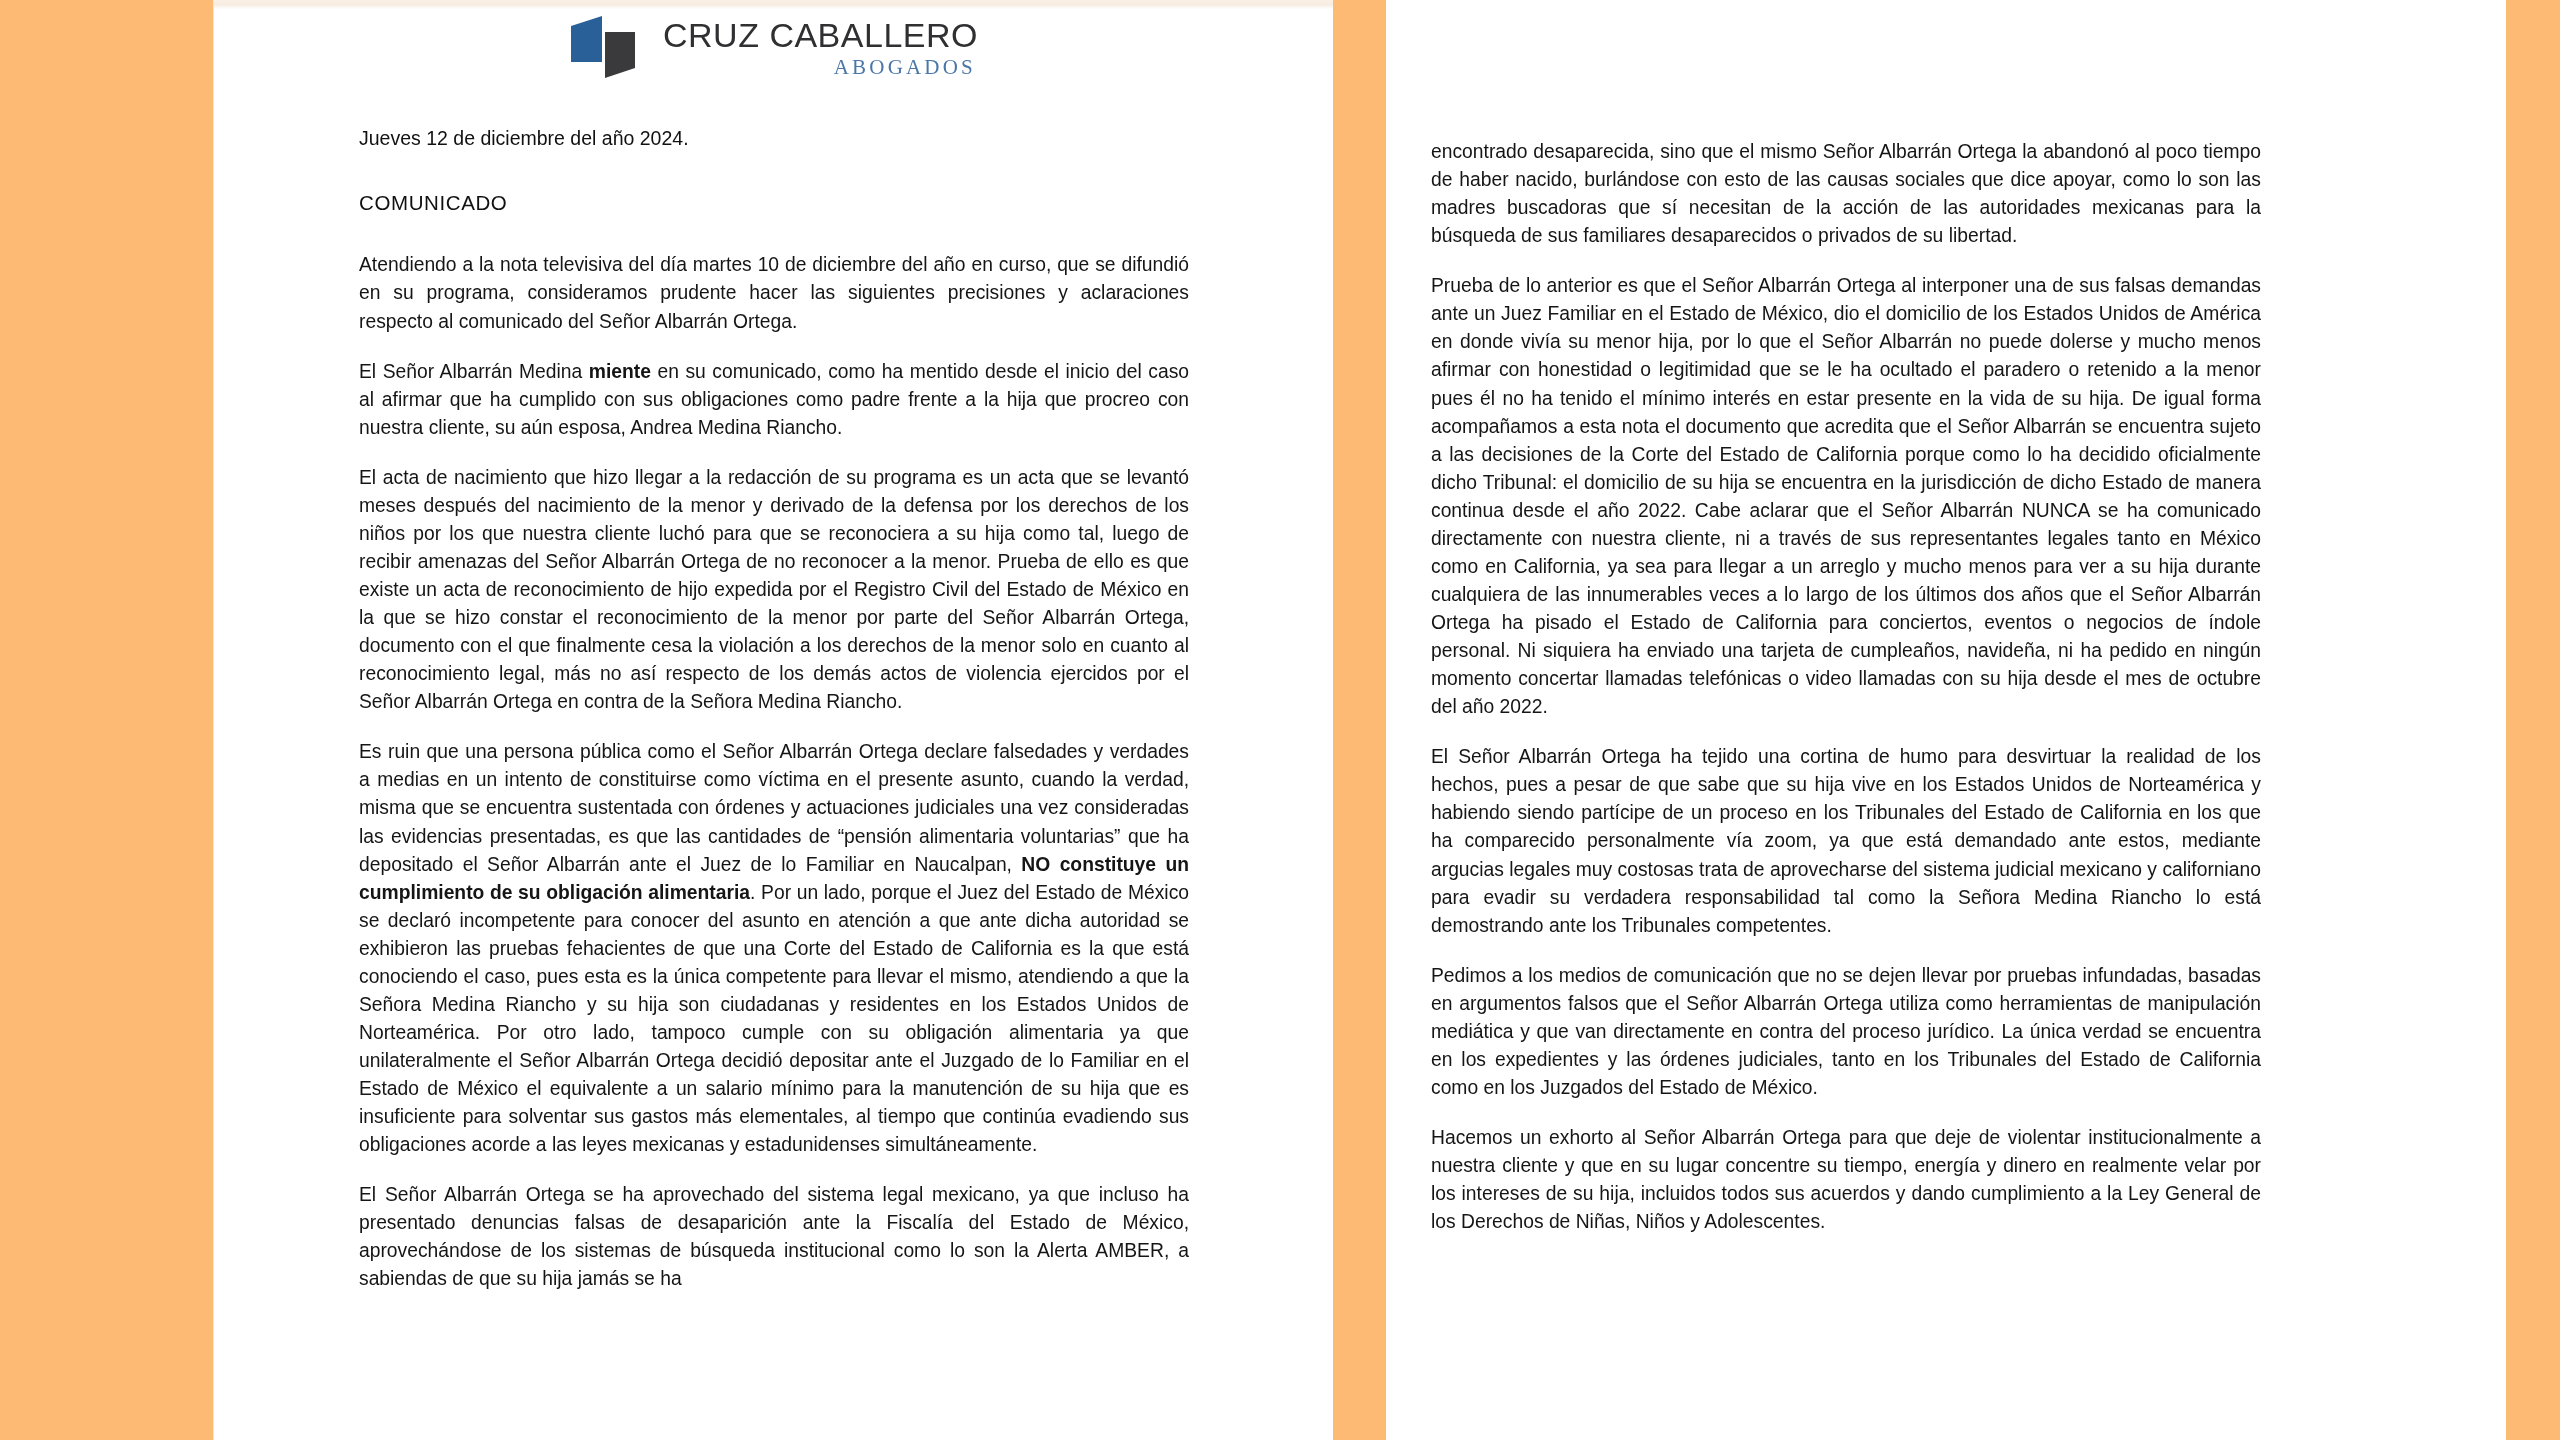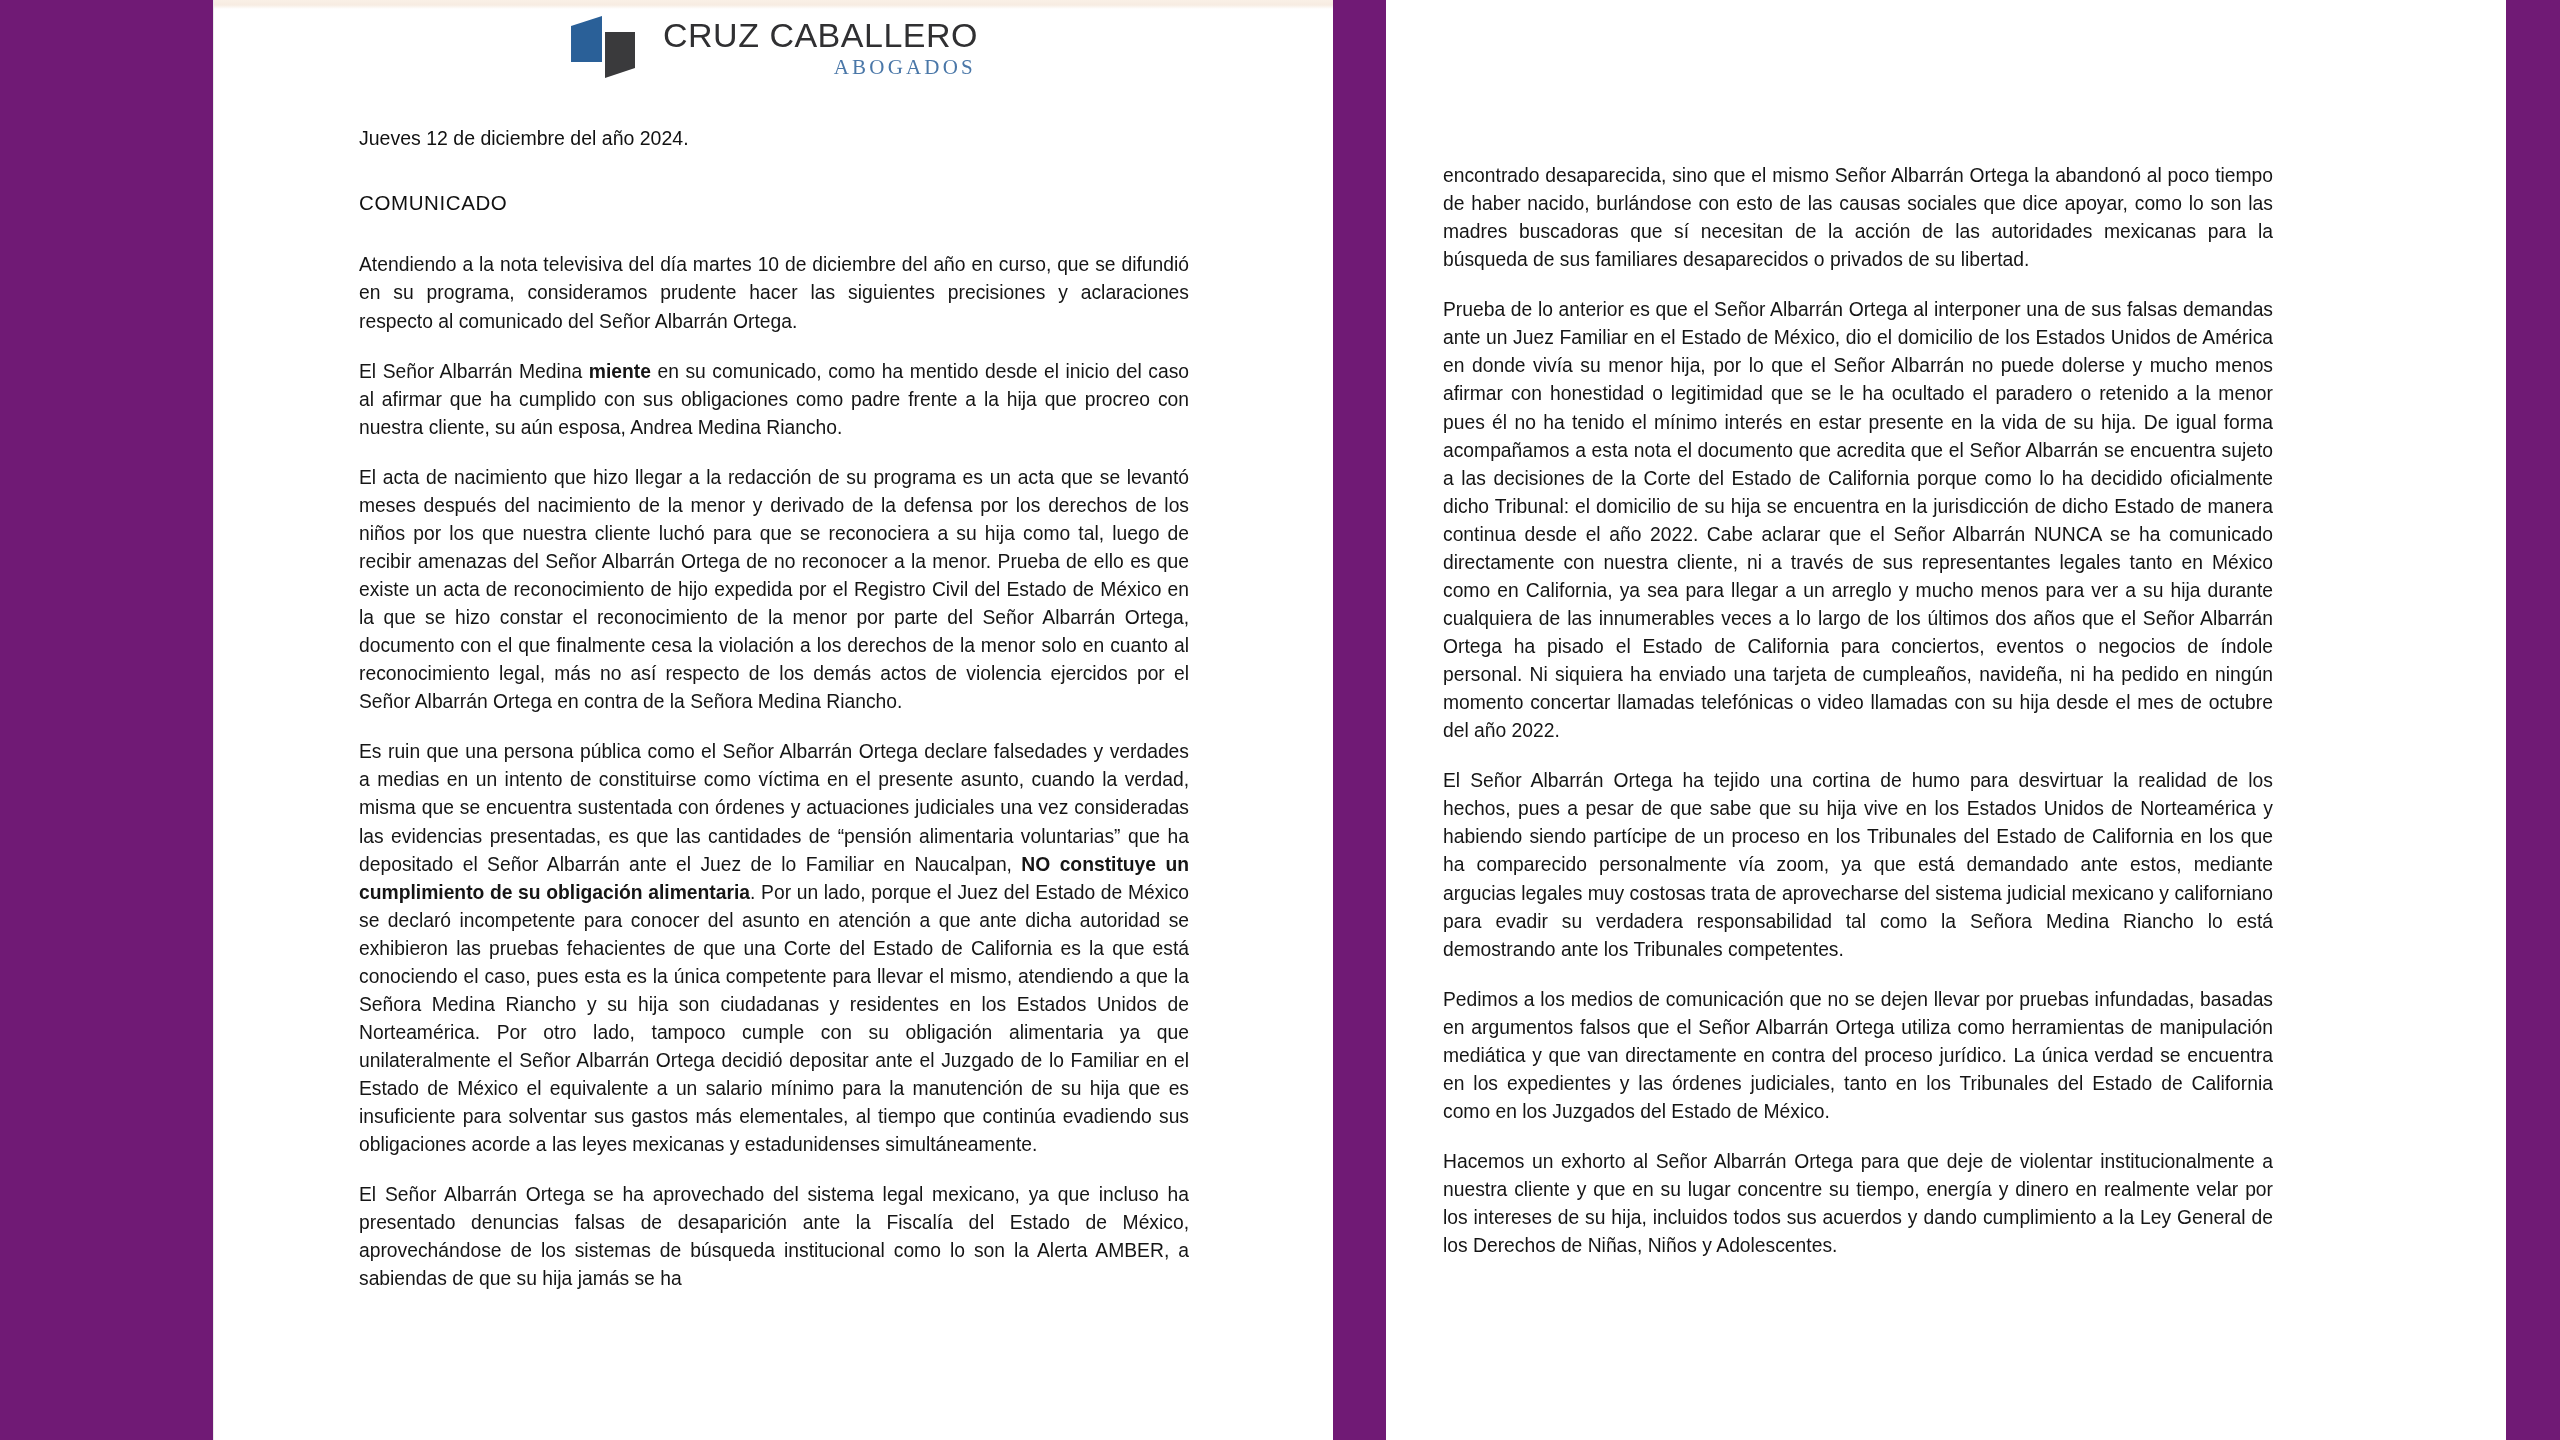--- a/index.html
+++ b/index.html
@@ -14,21 +14,21 @@
     overflow: hidden;
     font-family: "Liberation Sans", sans-serif;
     color: #000000;
     -webkit-font-smoothing: antialiased;
   }
 
   .viewport {
     position: relative;
     width: 2560px;
     height: 1440px;
-    background: #701a75;
+    background: #fdba74;
   }
 
   
   .page {
     position: absolute;
     top: 0;
     background: #ffffff;
     box-sizing: border-box;
   }
 
@@ -134,24 +134,23 @@
     box-sizing: border-box;
   }
 
   .col-left-content {
     left: 145px;
     top: 125px;
     width: 830px;
   }
 
   .col-right-content {
-    left: 57px;
+    left: 45px;
     top: 138px;
     width: 830px;
-    margin-top: 24px;
   }
 
   .doc-date {
     text-align: left;
     font-size: 19.5px;
     line-height: 1.42;
     margin: 0 0 36px 0;
     color: #111;
   }
 

